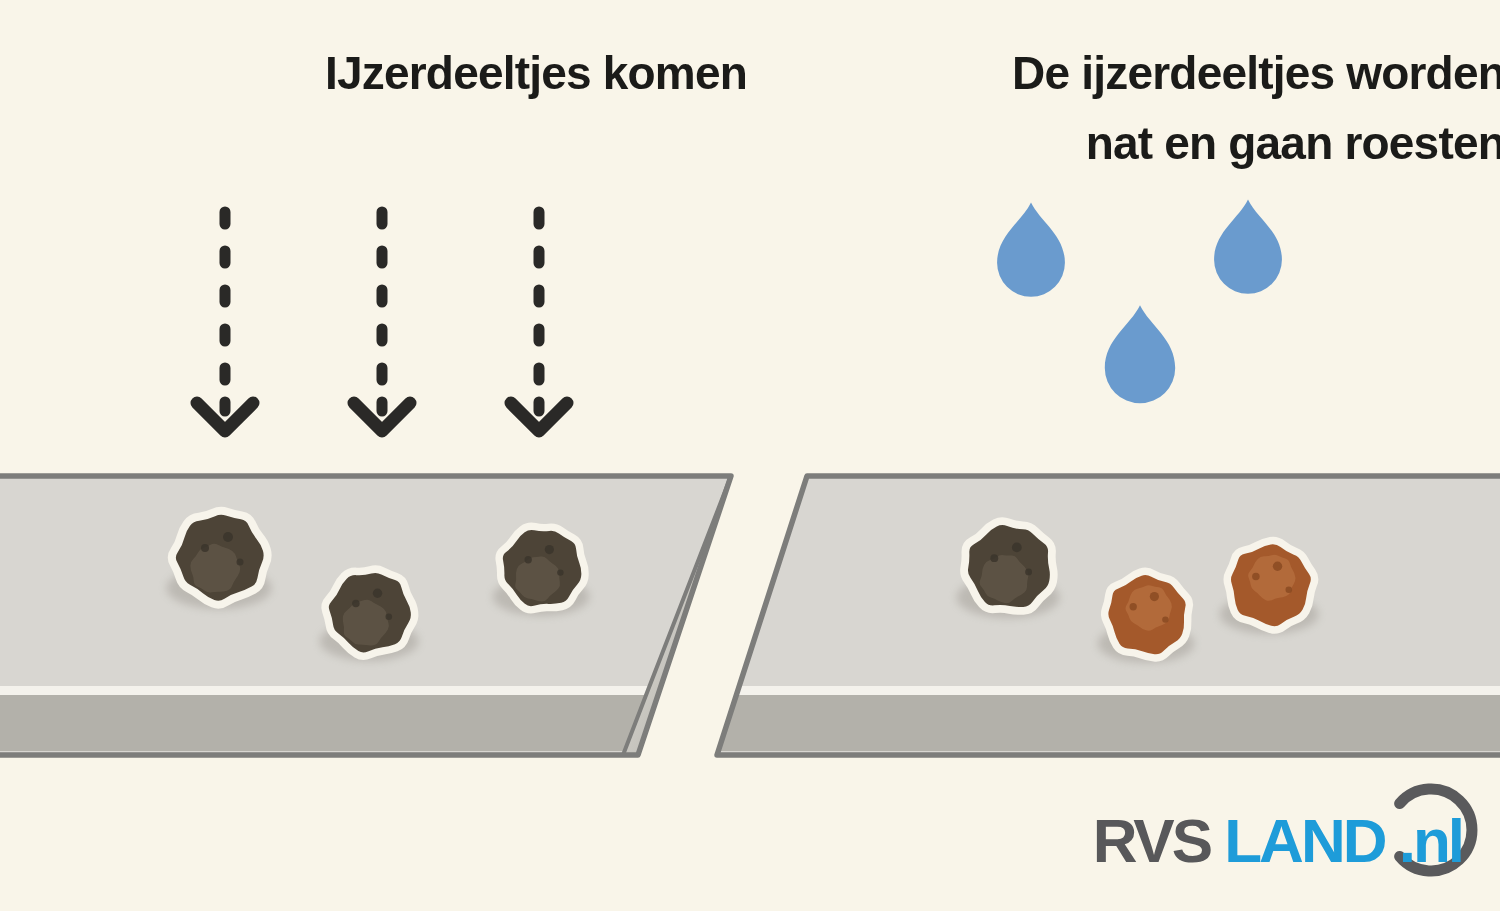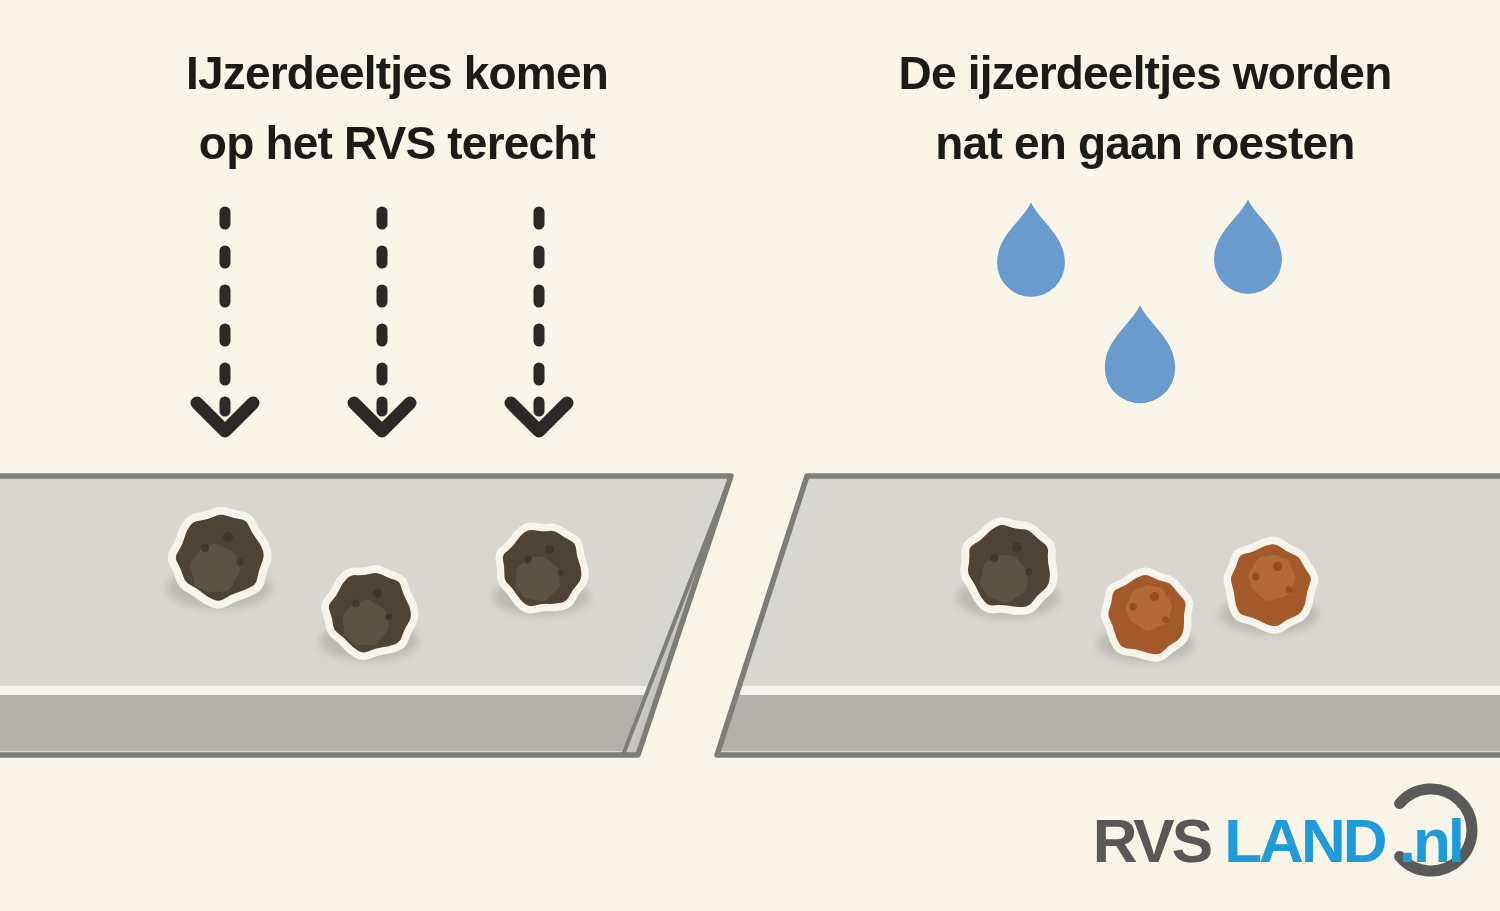--- a/index.html
+++ b/index.html
@@ -3,21 +3,21 @@
 <meta charset="utf-8">
 <style>
   html,body{margin:0;padding:0;}
   body{background:#F9F5E9;}
   .stage{
     position:relative;width:1500px;height:911px;overflow:hidden;
     background:var(--bg,#F9F5E9);
     font-family:"Liberation Sans",sans-serif;
   }
   .panel-title{
-    position:absolute;top:38px;text-align:center;
+    position:absolute;top:38px;text-align:right;
     font-weight:700;font-size:46px;line-height:70px;
     letter-spacing:-0.8px;color:var(--title,#1B1B19);
   }
   .panel-title.left{left:47px;width:700px;}
   .panel-title.right{left:785px;width:720px;}
   #scene{position:absolute;left:0;top:0;}
   .plate-fill{fill:var(--plate-top,#D8D6D1);}
   .plate-front{fill:var(--plate-front,#B3B1AA);}
   .plate-hl{fill:var(--plate-highlight,#F4F2EC);}
   .plate-edge{fill:none;stroke:var(--plate-outline,#7D7D7B);stroke-width:5.5;stroke-linejoin:round;}
@@ -29,21 +29,20 @@
   .logo-land{fill:var(--logo-blue,#1E9CD9);}
   .logo-ring{fill:none;stroke:var(--logo-ring,#5A5A5C);stroke-width:11;stroke-linecap:round;}
 </style>
 </head>
 <body>
 
 <div class="stage">
 
   <div class="panel-title left">
     <div>IJzerdeeltjes komen</div>
-    <div>op het RVS terecht</div>
   </div>
 
   <div class="panel-title right">
     <div>De ijzerdeeltjes worden</div>
     <div>nat en gaan roesten</div>
   </div>
 
   <svg id="scene" width="1500" height="911" viewBox="0 0 1500 911">
     <defs>
       <linearGradient id="cutgrad" x1="0" y1="0" x2="1" y2="1">

